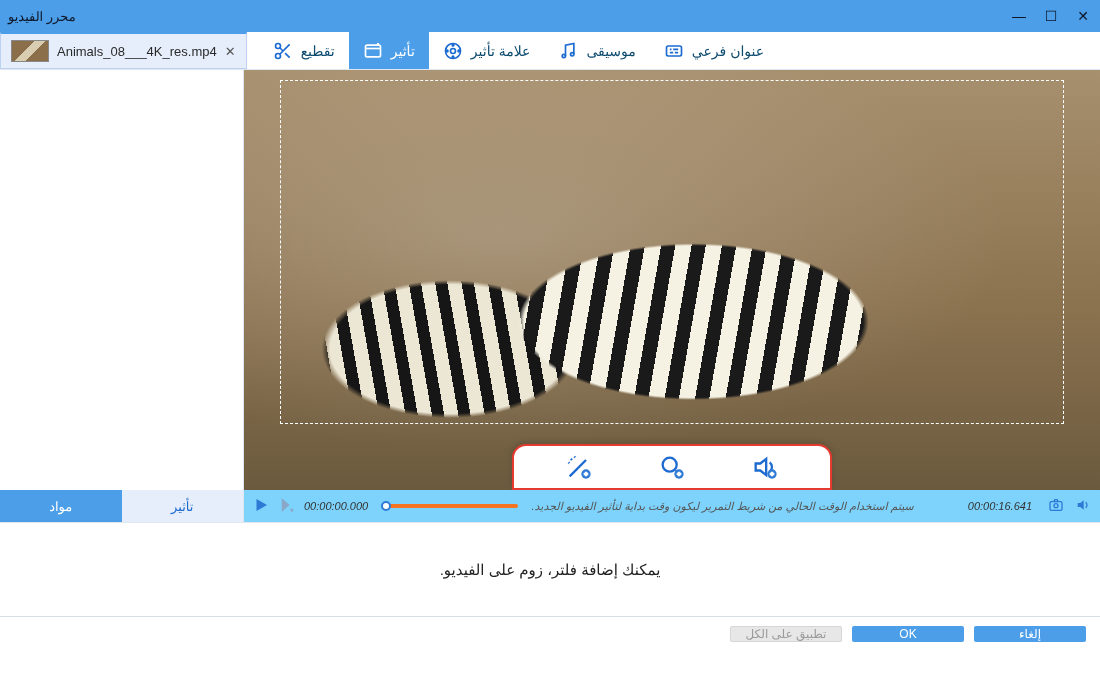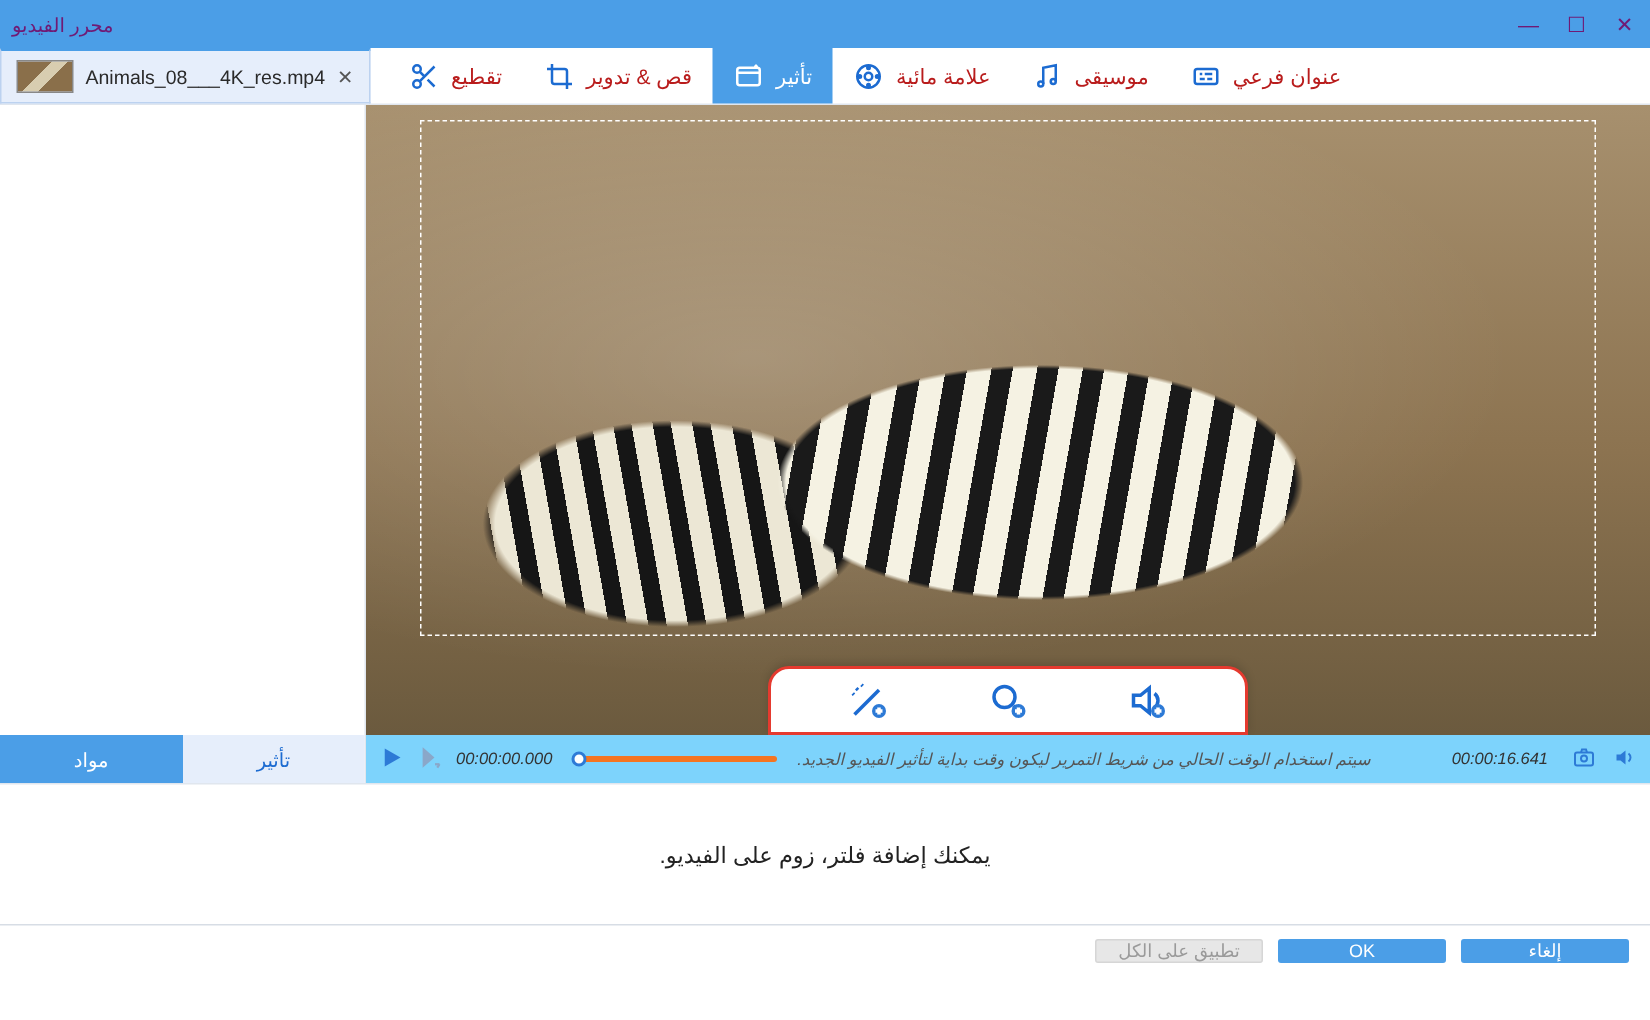--- a/index.html
+++ b/index.html
@@ -1,19 +1,19 @@
 <!DOCTYPE html>
 <html><head>
 <meta charset="utf-8">
 <style>
   * { box-sizing: border-box; margin: 0; padding: 0; font-family: "Segoe UI", Tahoma, sans-serif; }
   html, body { width: 1100px; height: 680px; overflow: hidden; background: #fff; }
 
   .titlebar {
-    height: 18px; background: #4b9ee7; color: #701a75; display: flex;
+    height: 18px; background: #4b9ee7; color: #0f172a; display: flex;
     align-items: center; justify-content: space-between; padding: 16px 8px;
     font-size: 13px;
   }
   .titlebar .title { direction: rtl; }
   .winctrls { display: flex; gap: 14px; }
   .winctrls span { width: 18px; text-align: center; cursor: pointer; font-size: 14px; }
 
   .toolbar {
     height: 38px; display: flex; align-items: stretch; background: #fff;
     border-bottom: 1px solid #e0e6ee;
@@ -26,21 +26,21 @@
   }
   .file-tab .thumb {
     width: 38px; height: 22px; background: linear-gradient(135deg,#8a6f4a 40%,#d8cdb0 40%,#d8cdb0 60%,#8a6f4a 60%);
     border: 1px solid #888;
   }
   .file-tab .close { color: #555; cursor: pointer; }
   .toolspacer { width: 12px; }
   .tool-tabs { display: flex; flex: 1; }
   .tool-tab {
     display: flex; align-items: center; gap: 8px; padding: 0 14px;
-    color: #b91c1c; font-size: 14px; cursor: pointer;
+    color: #0c4a6e; font-size: 14px; cursor: pointer;
   }
   .tool-tab.active { background: #4b9ee7; color: #fff; }
   .tool-tab .ticon { width: 20px; height: 20px; display: inline-block; }
 
   .workspace { display: flex; height: 452px; }
   .sidebar { width: 244px; border-right: 1px solid #e0e6ee; position: relative; }
   .side-tabs {
     position: absolute; bottom: 0; left: 0; right: 0; display: flex;
     height: 32px;
   }
@@ -143,29 +143,20 @@
       <span class="ticon">
         <svg viewBox="0 0 24 24" fill="none" stroke="#1c6bd1" stroke-width="2">
             <circle cx="6" cy="6" r="3"></circle>
             <circle cx="6" cy="18" r="3"></circle>
             <path d="M20 4L8.12 15.88M14.47 14.48L20 20M8.12 8.12L12 12"></path>
           </svg>
       </span>
       <span>تقطيع</span>
     </div>
 
-    <div class="tool-tab">
-      <span class="ticon">
-        <svg viewBox="0 0 24 24" fill="none" stroke="#1c6bd1" stroke-width="2">
-            <path d="M6 2v14a2 2 0 0 0 2 2h14"></path>
-            <path d="M18 22V8a2 2 0 0 0-2-2H2"></path>
-          </svg>
-      </span>
-      <span>قص &amp; تدوير</span>
-    </div>
 
     <div class="tool-tab active">
       <span class="ticon">
         <svg viewBox="0 0 24 24" fill="none" stroke="#fff" stroke-width="2">
             <rect x="3" y="5" width="18" height="14" rx="2"></rect>
             <path d="M3 9h18"></path>
             <path d="M17 3l2 2M19 3l-2 2"></path>
           </svg>
       </span>
       <span>تأثير</span>
@@ -175,21 +166,21 @@
       <span class="ticon">
         <svg viewBox="0 0 24 24" fill="none" stroke="#1c6bd1" stroke-width="2">
             <circle cx="12" cy="12" r="9"></circle>
             <circle cx="12" cy="12" r="3"></circle>
             <circle cx="12" cy="5" r="1"></circle>
             <circle cx="12" cy="19" r="1"></circle>
             <circle cx="5" cy="12" r="1"></circle>
             <circle cx="19" cy="12" r="1"></circle>
           </svg>
       </span>
-      <span>علامة مائية</span>
+      <span>علامة تأثير</span>
     </div>
 
     <div class="tool-tab">
       <span class="ticon">
         <svg viewBox="0 0 24 24" fill="none" stroke="#1c6bd1" stroke-width="2">
             <path d="M9 18V5l10-2v13"></path>
             <circle cx="7" cy="18" r="2"></circle>
             <circle cx="17" cy="16" r="2"></circle>
           </svg>
       </span>

